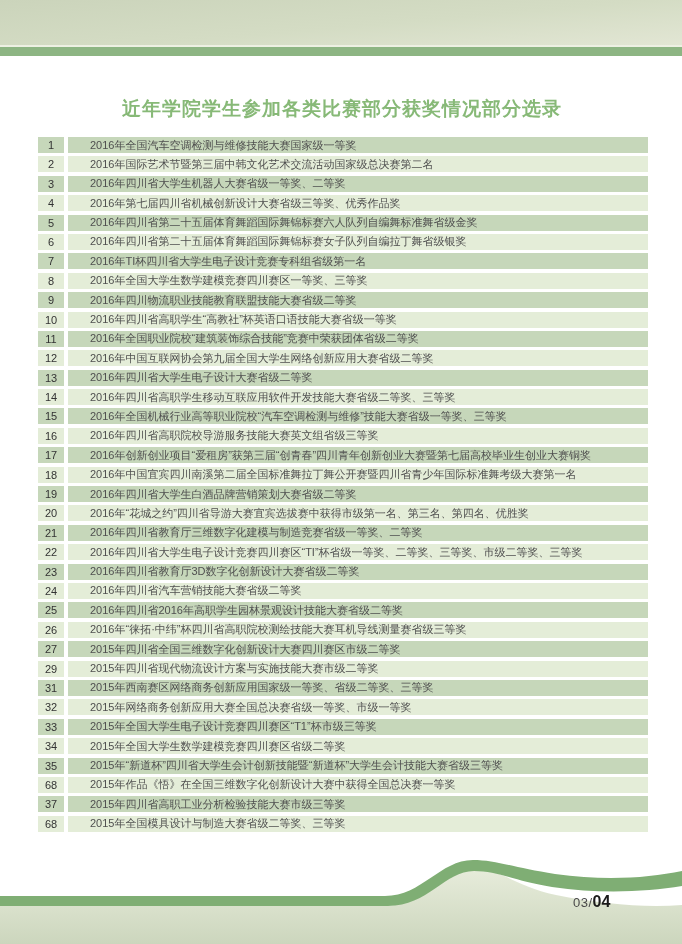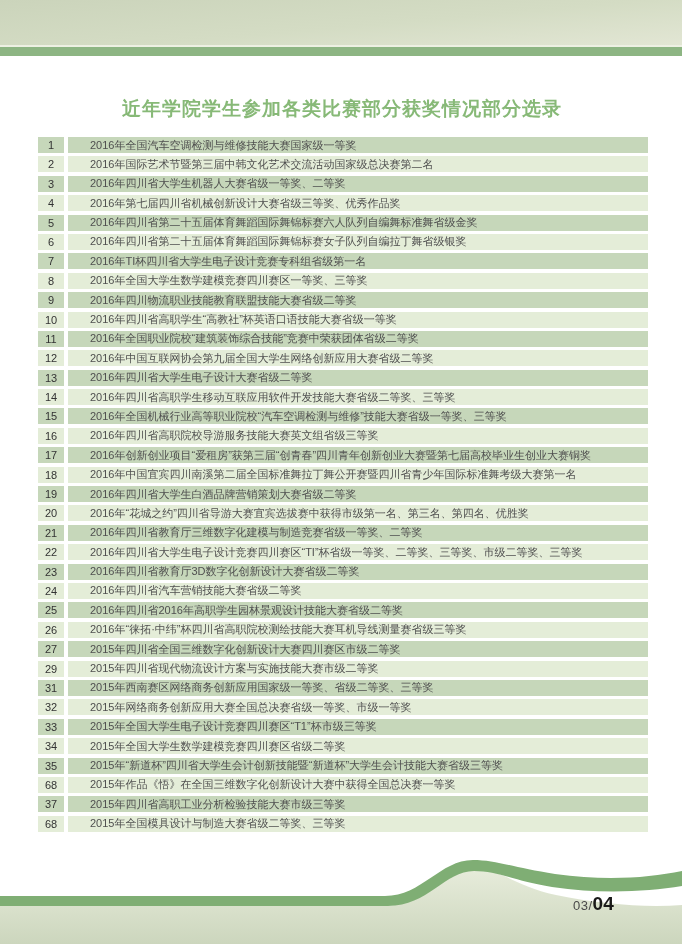--- a/index.html
+++ b/index.html
@@ -84,21 +84,21 @@
     position:absolute;
     left:556px;top:893px;
     display:flex;align-items:baseline;
     z-index:5;
     margin-left:17px;
   }
   .page-number .pn-left{
     font-size:13px;color:#4a4a4a;letter-spacing:0.5px;
   }
   .page-number .pn-right{
-    font-size:19px;font-weight:bold;color:#1a1a1a;
+    font-size:16px;font-weight:bold;color:#1a1a1a;
   }
 </style>
 </head>
 <body>
 
 <div class="header-band"></div>
 <div class="header-highlight"></div>
 <div class="header-strip"></div>
 
 <h1 class="page-title">近年学院学生参加各类比赛部分获奖情况部分选录</h1>

